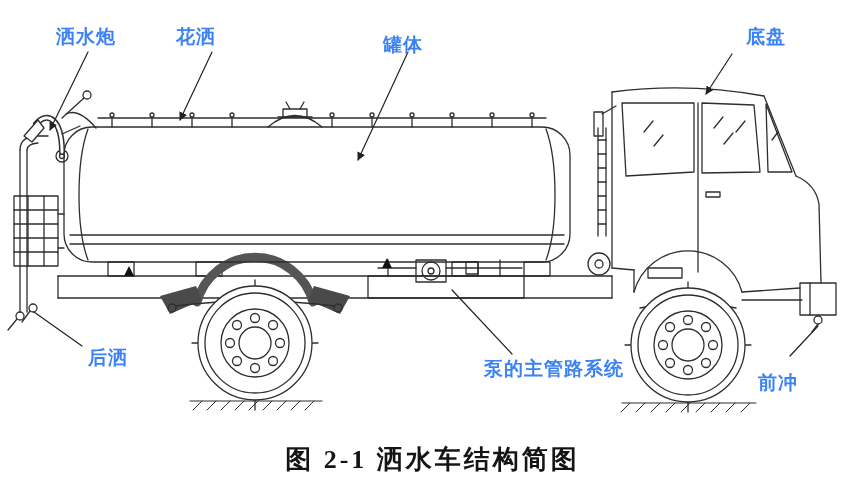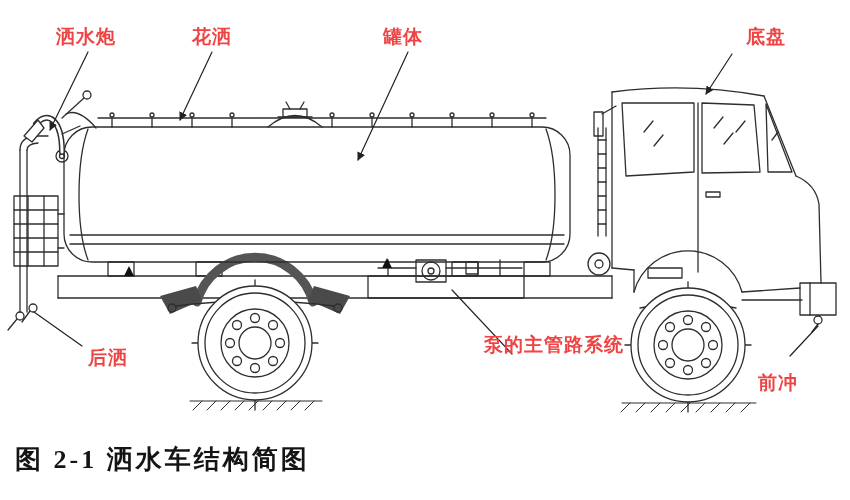--- a/index.html
+++ b/index.html
@@ -3,24 +3,24 @@
 <meta charset="utf-8">
 <style>
   html,body{margin:0;padding:0;background:#fff;}
   .stage{
     position:relative;width:850px;height:500px;background:#ffffff;overflow:hidden;
     font-family:"Liberation Serif","DejaVu Serif",serif;color:#111;
   }
   .stage svg{position:absolute;left:0;top:0;}
   .lbl{
     position:absolute;font-size:19px;font-weight:700;letter-spacing:1px;
-    white-space:nowrap;color:#ef4444;
+    white-space:nowrap;color:#3b82f6;
   }
   .caption{
-    position:absolute;left:0;right:0;top:442px;
+    position:absolute;left:0;right:0;top:442px;text-align:center;
     font-size:26px;font-weight:700;letter-spacing:3px;color:#141414;padding-left:15px;
   }
 </style>
 </head>
 <body>
 
 <div class="stage">
 
   <svg width="850" height="500" viewBox="0 0 850 500">
     <defs>
@@ -247,21 +247,21 @@
         <line x1="408" y1="52" x2="358" y2="160" marker-end="url(#arr)"></line>
         <line x1="732" y1="54" x2="706" y2="94" marker-end="url(#arr)"></line>
         <line x1="82" y1="346" x2="34" y2="312"></line>
         <line x1="512" y1="354" x2="452" y2="290"></line>
         <line x1="790" y1="356" x2="818" y2="326"></line>
       </g>
     </g>
   </svg>
 
   <div class="lbl" style="left:56px;  top:24px">洒水炮</div>
-  <div class="lbl" style="left:192px; top:24px">花洒</div>
-  <div class="lbl" style="left:383px; top:24px">罐体</div>
+  <div class="lbl" style="left:176px; top:24px">花洒</div>
+  <div class="lbl" style="left:383px; top:32px">罐体</div>
   <div class="lbl" style="left:746px; top:24px">底盘</div>
   <div class="lbl" style="left:88px;  top:345px">后洒</div>
-  <div class="lbl" style="left:484px; top:332px">泵的主管路系统</div>
+  <div class="lbl" style="left:484px; top:356px">泵的主管路系统</div>
   <div class="lbl" style="left:758px; top:370px">前冲</div>
 
   <div class="caption">图 2-1 洒水车结构简图</div>
 </div>
 
 </body></html>

